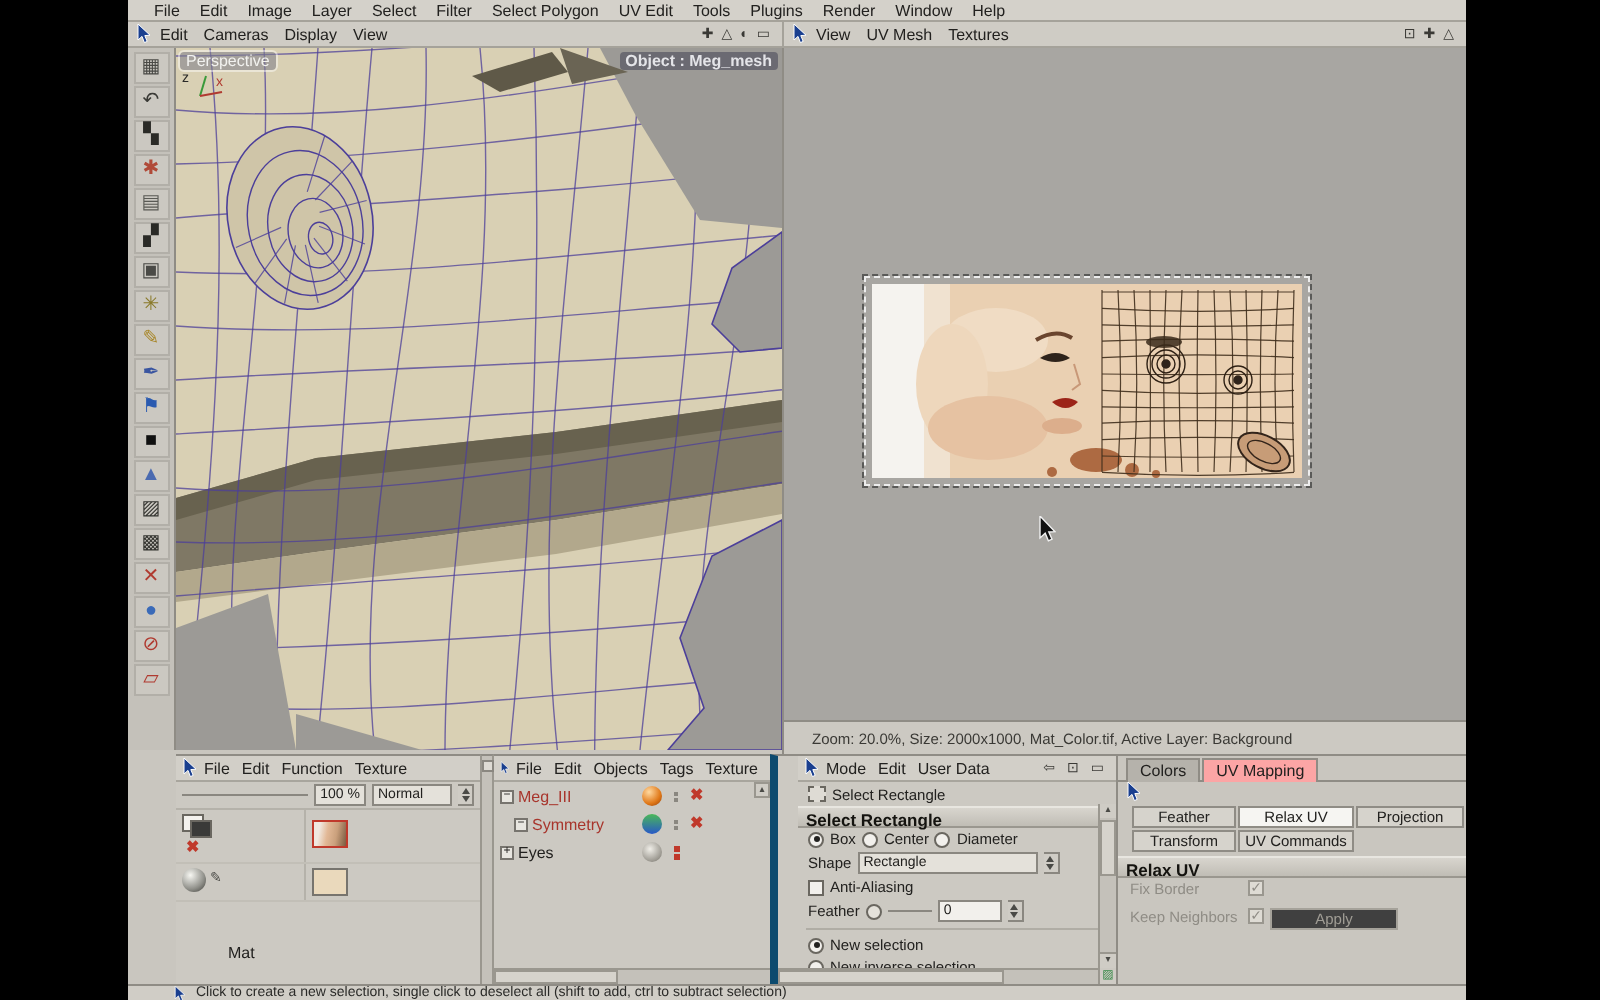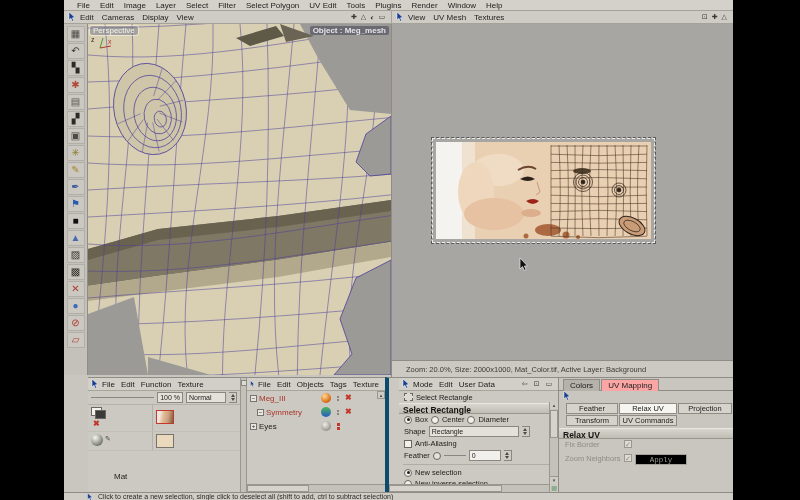--- a/index.html
+++ b/index.html
@@ -116,22 +116,22 @@
   
   .tabs{display:flex;height:12px;padding-left:4px;gap:1px;margin-top:1px;}
   .tab{padding:0 6px;border:1px solid #8f8c85;border-bottom:none;background:#b5b2ab;display:flex;align-items:center;white-space:nowrap;}
   .tab.active{background:#fca5a5;position:relative;z-index:2;}
   .uv-toolrow{height:10px;border-top:1px solid #8f8c85;margin-top:-1px;display:flex;align-items:center;padding-left:4px;}
   .uv-btns{display:grid;grid-template-columns:52px 58px 54px;gap:1px;padding:2px 0 2px 7px;}
   .uvbtn{height:11px;background:#d6d3cc;border:1px solid #8f8c85;font-size:7.5px;display:flex;align-items:center;justify-content:center;box-sizing:border-box;white-space:nowrap;}
   .uvbtn.active{background:#f6f5f2;}
   .uv-opt{display:flex;align-items:flex-start;gap:3px;padding:1px 6px;font-size:7.5px;height:12px;}
   .uv-opt .lbl{width:56px;}
-  .apply{width:52px;height:11px;border:1px solid #a5a29a;background:#000000;color:#a09d95;font-size:7.5px;
-         display:flex;align-items:center;justify-content:center;box-sizing:border-box;font-family:Liberation Mono, monospace;}
+  .apply{width:64px;height:11px;border:1px solid #a5a29a;background:#404040;color:#a09d95;font-size:7.5px;
+         display:flex;align-items:center;justify-content:center;box-sizing:border-box;}
   
   .statusbar{left:0;top:492px;width:669px;height:8px;background:#d0cdc6;border-top:1px solid #8f8c85;
              display:flex;align-items:center;gap:4px;padding-left:22px;font-size:7px;color:#2a2a28;white-space:nowrap;overflow:hidden;}
   .blackbar{background:#000;top:0;height:500px;}
   #bb-left{left:0;width:64px;}
   #bb-right{left:733px;width:67px;}
   .lbl{white-space:nowrap;}
 </style>
 </head>
 <body>
@@ -544,21 +544,21 @@
           <span>UV Commands</span>
         </div>
       <div></div>
     </div>
     <div class="sect-head">Relax UV</div>
     <div class="uv-opt">
       <span class="lbl grayed">Fix Border</span>
       <span class="cb gray">✓</span>
     </div>
     <div class="uv-opt">
-      <span class="lbl grayed">Zoom Neighbors</span>
+      <span class="lbl grayed">Keep Neighbors</span>
       <span class="cb gray">✓</span>
       <span class="apply">Apply</span>
     </div>
   </div>
 
   <div class="abs statusbar">
     <svg width="8" height="8" viewBox="0 0 8 10">
         <path d="M1,0 L1,8 L3,6.2 L4.2,9.3 L5.6,8.7 L4.4,5.8 L7,5.6 Z" fill="#1a3f8f" stroke="#fff" stroke-width="0.5"></path>
       </svg>
     <span>Click to create a new selection, single click to deselect all (shift to add, ctrl to subtract selection)</span>

